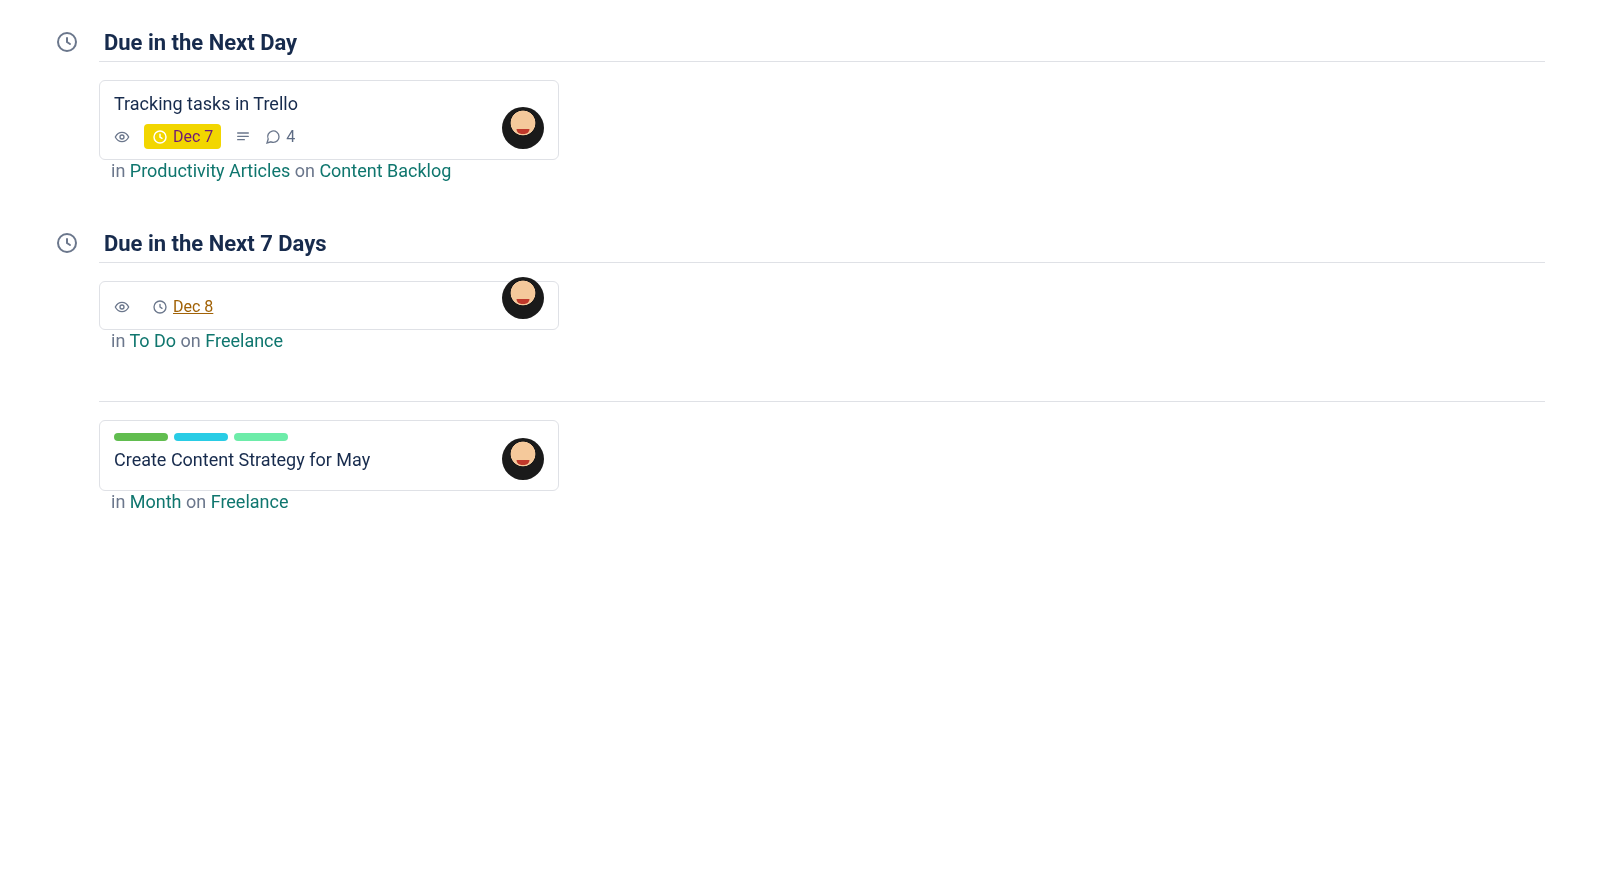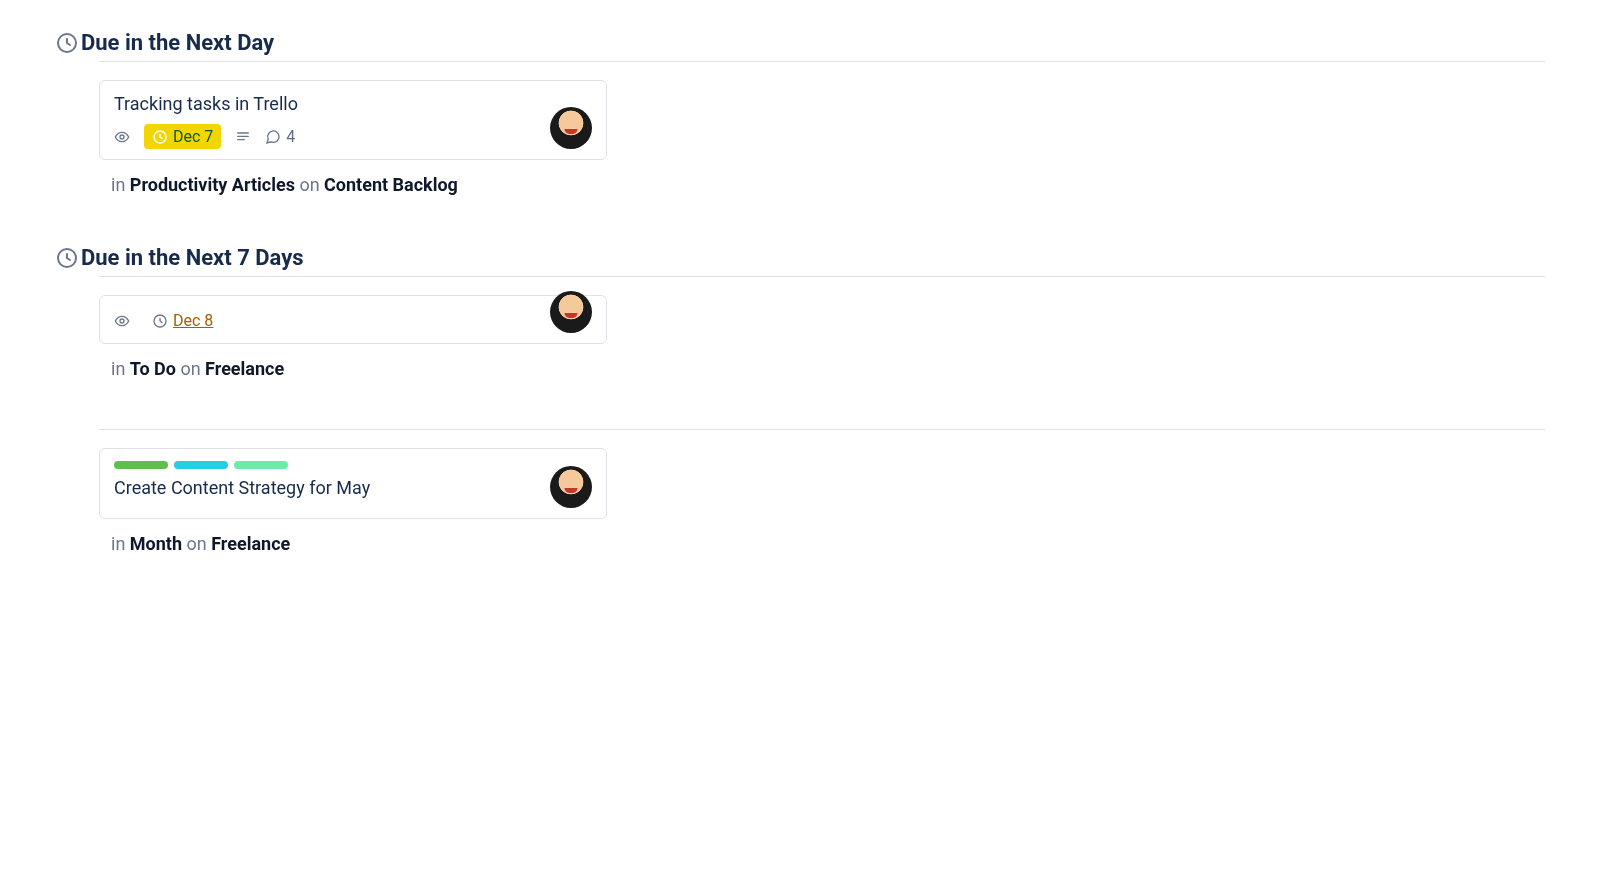--- a/index.html
+++ b/index.html
@@ -11,49 +11,47 @@
       font-family: -apple-system, BlinkMacSystemFont, "Segoe UI", Roboto, Helvetica, Arial, sans-serif;
       background: #ffffff;
       padding: 30px 55px;
       color: #172b4d;
     }
     .section {
       margin-bottom: 50px;
     }
     .section-header {
       display: flex;
-      align-items: center;
-      gap: 2px;
+      gap: 25px;
       margin-bottom: 6px;
     }
     .clock-icon {
       width: 24px;
       height: 24px;
       flex-shrink: 0;
     }
     .section-title {
       font-size: 22px;
       font-weight: 700;
       color: #172b4d;
     }
     .section-divider {
       border: none;
       border-top: 1px solid #dfe1e6;
       margin-left: 44px;
       margin-bottom: 18px;
     }
     .card {
       margin-left: 44px;
-      width: 508px;
+      width: 460px;
       border: 1px solid #dfe1e6;
       border-radius: 6px;
       padding: 12px 14px 10px 14px;
       background: #fff;
       position: relative;
-      margin-bottom: 14px;
     }
     .labels-row {
       display: flex;
       gap: 6px;
       margin-bottom: 8px;
     }
     .label-pill {
       height: 8px;
       width: 54px;
       border-radius: 5px;
@@ -79,21 +77,21 @@
     .due-badge {
       display: inline-flex;
       align-items: center;
       gap: 5px;
       padding: 3px 8px;
       border-radius: 4px;
       font-size: 16px;
     }
     .due-soon {
       background: #f2d600;
-      color: #14532d;
+      color: #701a75;
     }
     .due-normal {
       color: #a16207;
       text-decoration: underline;
     }
     .avatar {
       width: 42px;
       height: 42px;
       border-radius: 50%;
       position: absolute;
@@ -113,22 +111,22 @@
       border-radius: 0 0 8px 8px;
       transform: translateX(-50%);
     }
     .card-location {
       margin-left: 56px;
       font-size: 18px;
       color: #6b778c;
       font-weight: 400;
     }
     .card-location .loc-bold {
-      font-weight: 700;
-      color: #0f172a;
+      font-weight: 400;
+      color: #0f766e;
     }
     .icon-svg-sm {
       width: 16px;
       height: 16px;
       flex-shrink: 0;
     }
   </style>
 </head>
 <body>
 

